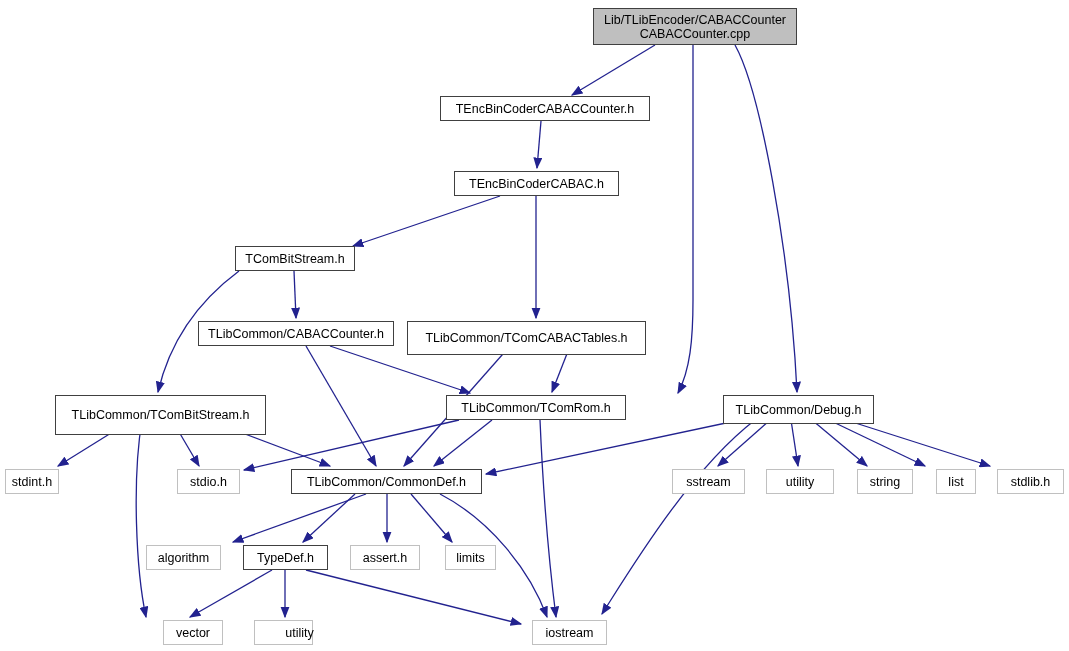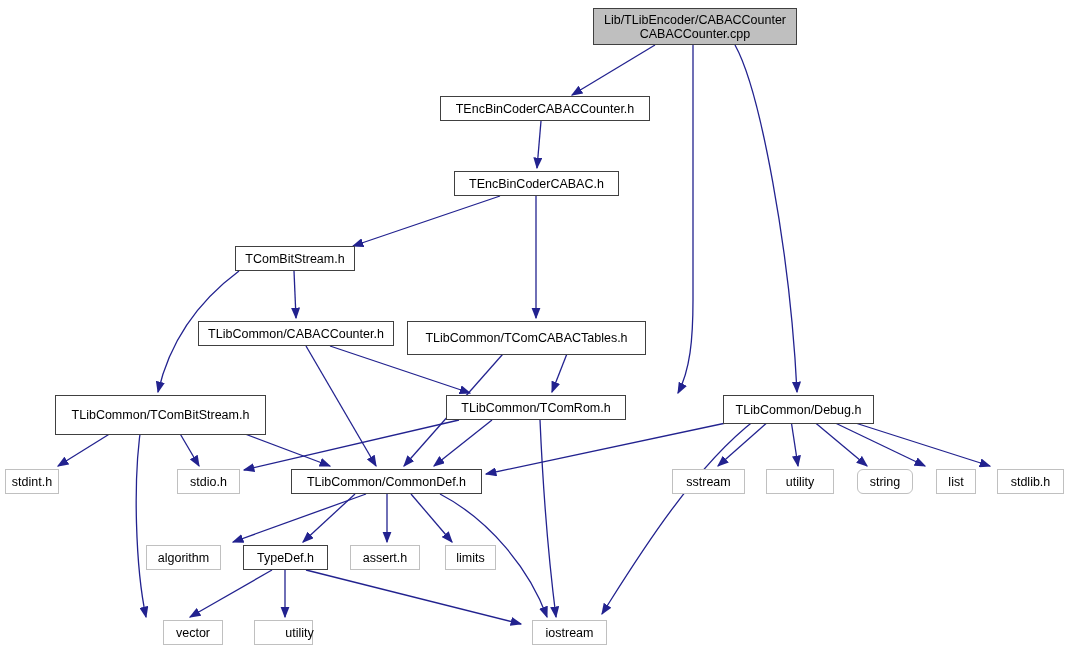--- a/index.html
+++ b/index.html
@@ -102,21 +102,21 @@
       <div class="node lvl-strong" style="left: 198px; top: 321px; width: 196px; height: 25px;"><span>TLibCommon/CABACCounter.h</span></div>
       <div class="node lvl-strong" style="left: 407px; top: 321px; width: 239px; height: 34px;"><span>TLibCommon/TComCABACTables.h</span></div>
       <div class="node lvl-strong" style="left: 55px; top: 395px; width: 211px; height: 40px;"><span>TLibCommon/TComBitStream.h</span></div>
       <div class="node lvl-strong" style="left: 446px; top: 395px; width: 180px; height: 25px;"><span>TLibCommon/TComRom.h</span></div>
       <div class="node lvl-strong" style="left: 723px; top: 395px; width: 151px; height: 29px;"><span>TLibCommon/Debug.h</span></div>
       <div class="node lvl-light" style="left: 5px; top: 469px; width: 54px; height: 25px;"><span>stdint.h</span></div>
       <div class="node lvl-light" style="left: 177px; top: 469px; width: 63px; height: 25px;"><span>stdio.h</span></div>
       <div class="node lvl-strong" style="left: 291px; top: 469px; width: 191px; height: 25px;"><span>TLibCommon/CommonDef.h</span></div>
       <div class="node lvl-light" style="left: 672px; top: 469px; width: 73px; height: 25px;"><span>sstream</span></div>
       <div class="node lvl-light" style="left: 766px; top: 469px; width: 68px; height: 25px;"><span>utility</span></div>
-      <div class="node lvl-light" style="left: 857px; top: 469px; width: 56px; height: 25px; border-radius: 6px;"><span>string</span></div>
+      <div class="node lvl-light" style="left: 857px; top: 469px; width: 56px; height: 25px;"><span>string</span></div>
       <div class="node lvl-light" style="left: 936px; top: 469px; width: 40px; height: 25px;"><span>list</span></div>
       <div class="node lvl-light" style="left: 997px; top: 469px; width: 67px; height: 25px;"><span>stdlib.h</span></div>
       <div class="node lvl-light" style="left: 146px; top: 545px; width: 75px; height: 25px;"><span>algorithm</span></div>
       <div class="node lvl-strong" style="left: 243px; top: 545px; width: 85px; height: 25px;"><span>TypeDef.h</span></div>
       <div class="node lvl-light" style="left: 350px; top: 545px; width: 70px; height: 25px;"><span>assert.h</span></div>
       <div class="node lvl-light" style="left: 445px; top: 545px; width: 51px; height: 25px;"><span>limits</span></div>
       <div class="node lvl-light" style="left: 127px; top: 620px; width: 60px; height: 25px; margin-left: 36px;"><span>vector</span></div>
       <div class="node lvl-light" style="left: 254px; top: 620px; width: 59px; height: 25px; padding-left: 32px;"><span>utility</span></div>
       <div class="node lvl-light" style="left: 524px; top: 620px; width: 75px; height: 25px; margin-left: 8px;"><span>iostream</span></div>
     </div>

